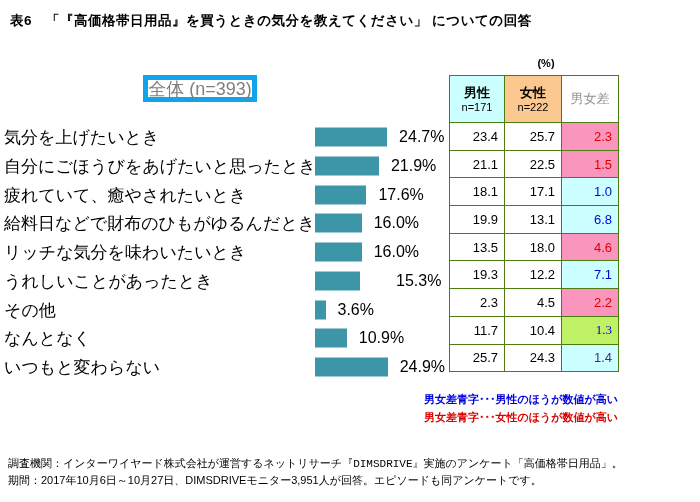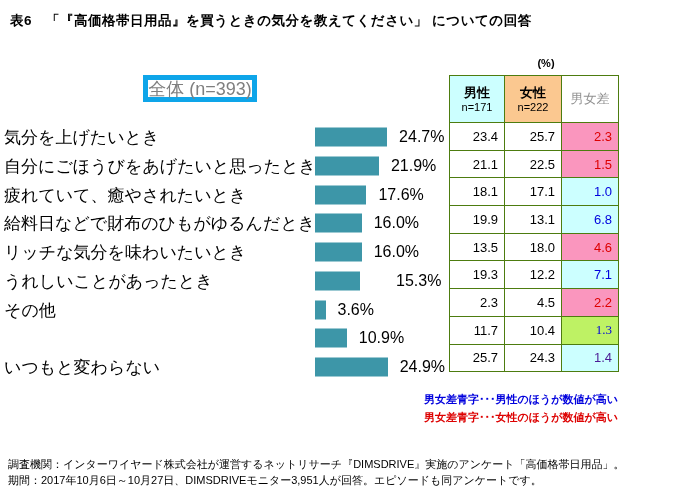--- a/index.html
+++ b/index.html
@@ -95,20 +95,21 @@
         <span class="chart-label">うれしいことがあったとき</span>
         <div class="chart-bar" style="width: 44.676px; background: rgb(61, 150, 168);"></div>
         <span class="chart-value" style="left: 386px; margin-left: 10px;">15.3%</span>
       </div>
       <div class="chart-row" style="top: 172.2px;">
         <span class="chart-label">その他</span>
         <div class="chart-bar" style="width: 10.512px; background: rgb(61, 150, 168);"></div>
         <span class="chart-value" style="left: 337.512px;">3.6%</span>
       </div>
       <div class="chart-row" style="top: 200.9px;">
+        <span class="chart-label">なんとなく</span>
         <div class="chart-bar" style="width: 31.828px; background: rgb(61, 150, 168);"></div>
         <span class="chart-value" style="left: 358.828px;">10.9%</span>
       </div>
       <div class="chart-row" style="top: 229.6px;">
         <span class="chart-label">いつもと変わらない</span>
         <div class="chart-bar" style="width: 72.708px; background: rgb(61, 150, 168);"></div>
         <span class="chart-value" style="left: 399.708px;">24.9%</span>
       </div>
     </div>
 
@@ -178,16 +179,16 @@
           <td>25.7</td>
           <td>24.3</td>
           <td style="background: rgb(204, 255, 255); color: #4c1d95;">1.4</td>
         </tr>
       </tbody>
   </table>
 
   <div class="note" style="top: 392px; right: 82px; color: rgb(0, 0, 221);">男女差青字･･･男性のほうが数値が高い</div>
   <div class="note" style="top: 410px; right: 82px; color: rgb(221, 0, 0);">男女差青字･･･女性のほうが数値が高い</div>
 
-  <div class="footer" style="top:457px;">調査機関：インターワイヤード株式会社が運営するネットリサーチ『DIMSDRIVE』実施のアンケート「高価格帯日用品」。</div>
+  <div class="footer" style="top:457px;font-family:Liberation Mono, monospace;">調査機関：インターワイヤード株式会社が運営するネットリサーチ『DIMSDRIVE』実施のアンケート「高価格帯日用品」。</div>
   <div class="footer" style="top:473px;">期間：2017年10月6日～10月27日、DIMSDRIVEモニター3,951人が回答。エピソードも同アンケートです。</div>
 
 </div>
 
 </body></html>

